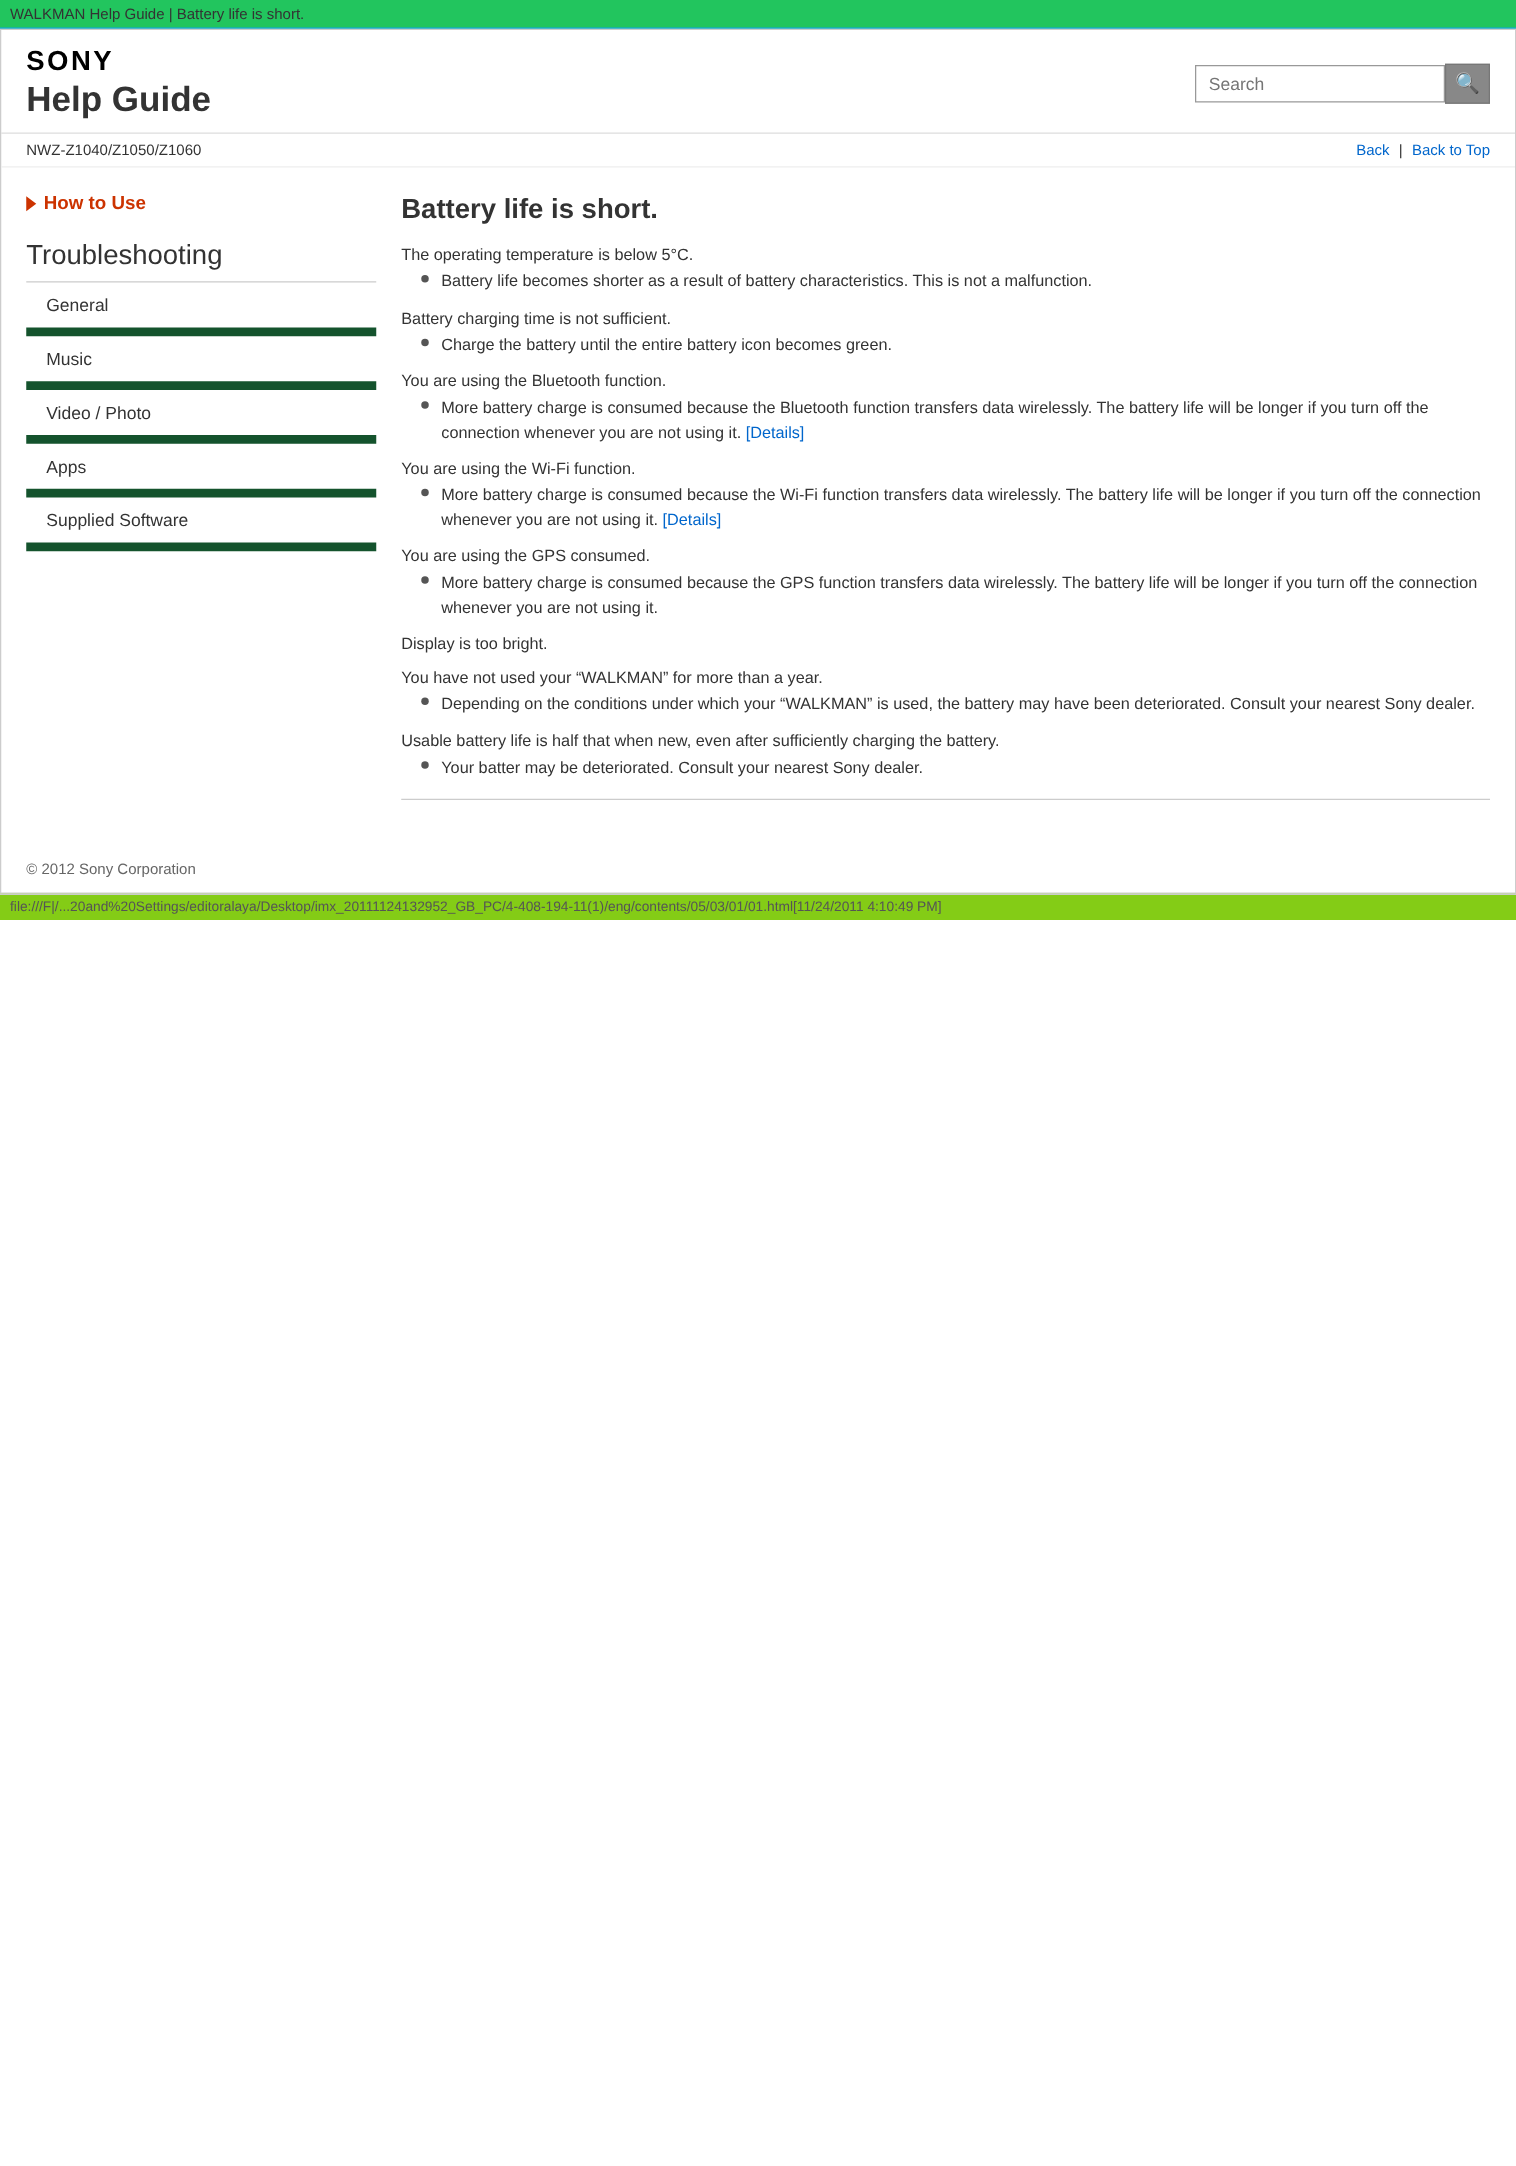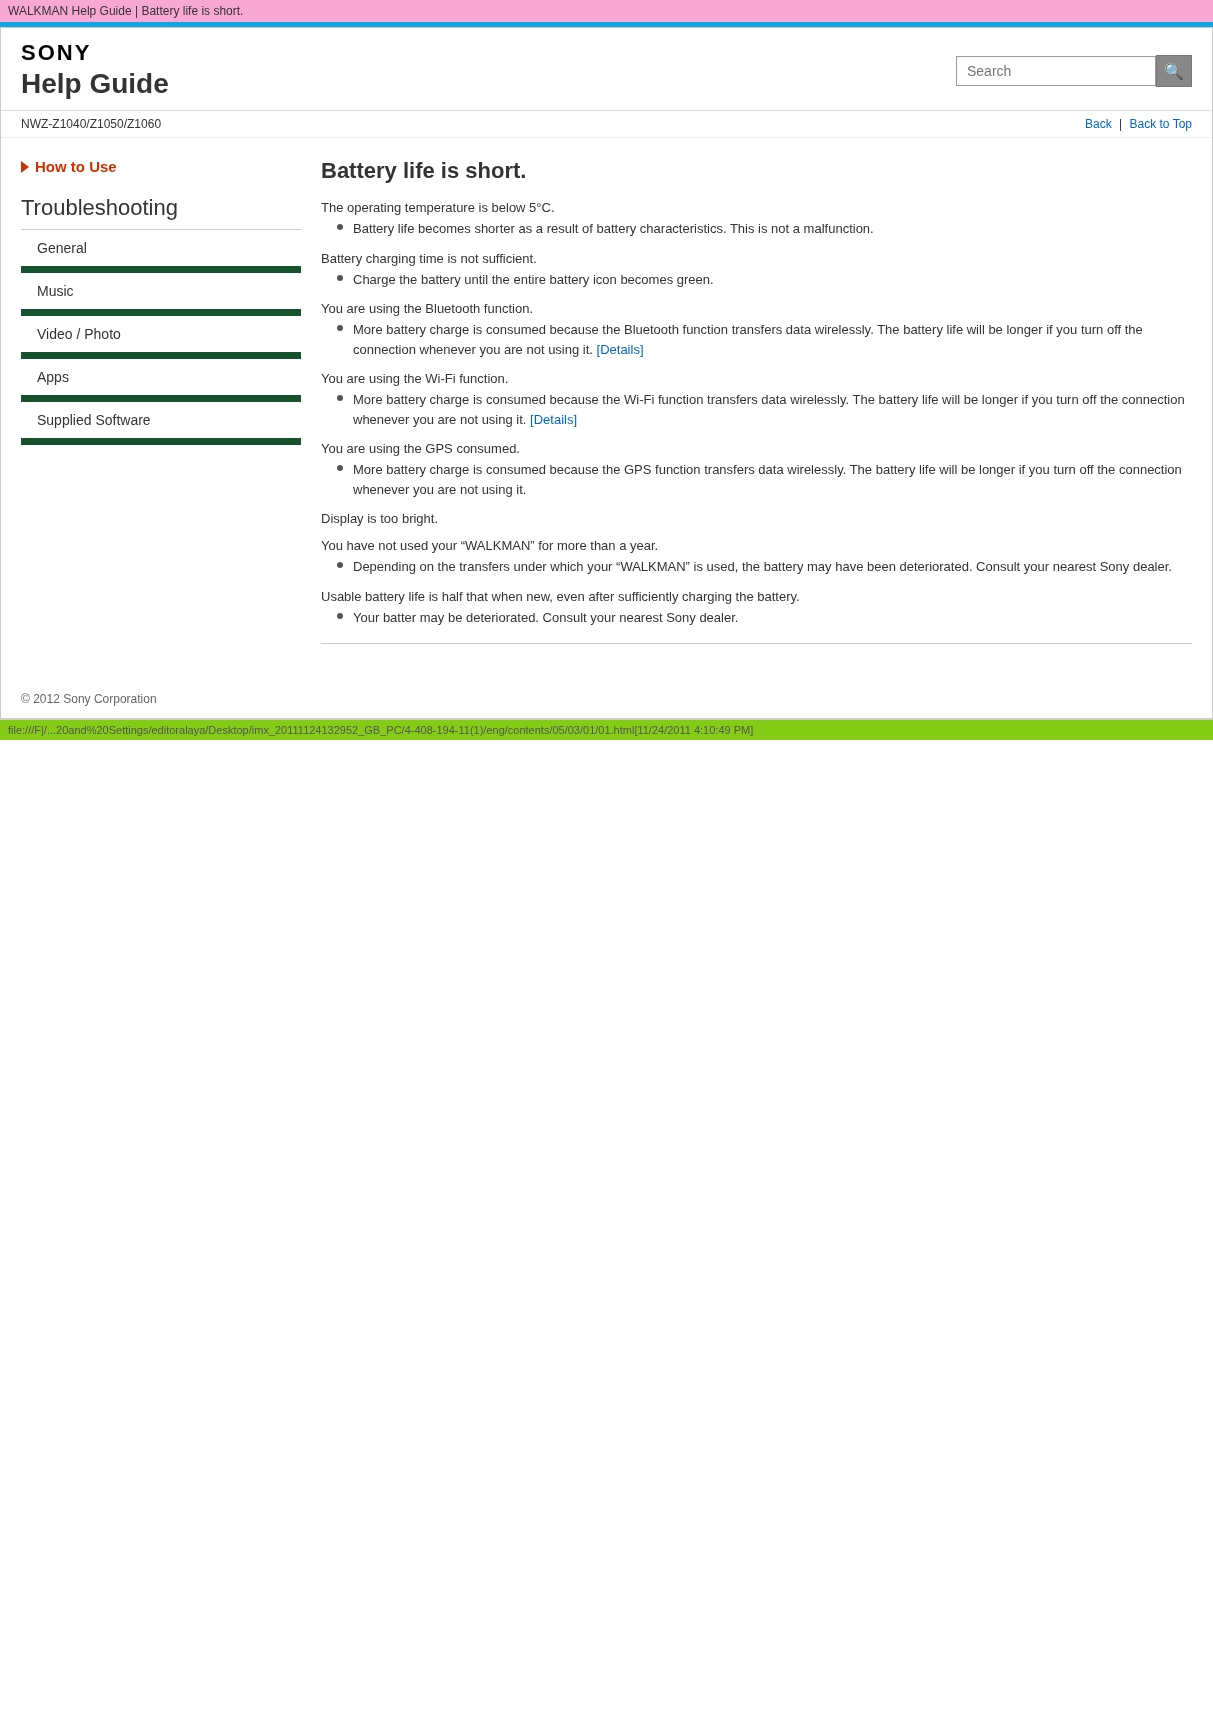--- a/index.html
+++ b/index.html
@@ -3,22 +3,22 @@
   <meta charset="utf-8">
   <style>
     * { margin: 0; padding: 0; box-sizing: border-box; }
     body {
       font-family: Arial, Helvetica, sans-serif;
       font-size: 13px;
       color: #333;
       background: #fff;
     }
     #browser-title-bar {
-      background: #f9a8d4;
-      border-bottom: 5px solid #0ea5e9;
+      background: #22c55e;
+      border-bottom: 1px solid #0ea5e9;
       padding: 4px 8px;
       font-size: 12px;
       color: #333;
     }
     #page-wrapper {
       border: 1px solid #ccc;
       margin: 0;
     }
     #header {
       padding: 12px 20px 10px 20px;
@@ -304,21 +304,21 @@
       </div>
 
       <div class="content-section">
         <p class="condition-text">Display is too bright.</p>
       </div>
 
       <div class="content-section">
         <p class="condition-text">You have not used your “WALKMAN” for more than a year.</p>
         <div class="bullet-item">
           <span class="bullet-dot"></span>
-          <span class="bullet-text">Depending on the transfers under which your “WALKMAN” is used, the battery may have been deteriorated. Consult your nearest Sony dealer.</span>
+          <span class="bullet-text">Depending on the conditions under which your “WALKMAN” is used, the battery may have been deteriorated. Consult your nearest Sony dealer.</span>
         </div>
       </div>
 
       <div class="content-section">
         <p class="condition-text">Usable battery life is half that when new, even after sufficiently charging the battery.</p>
         <div class="bullet-item">
           <span class="bullet-dot"></span>
           <span class="bullet-text">Your batter may be deteriorated. Consult your nearest Sony dealer.</span>
         </div>
       </div>

